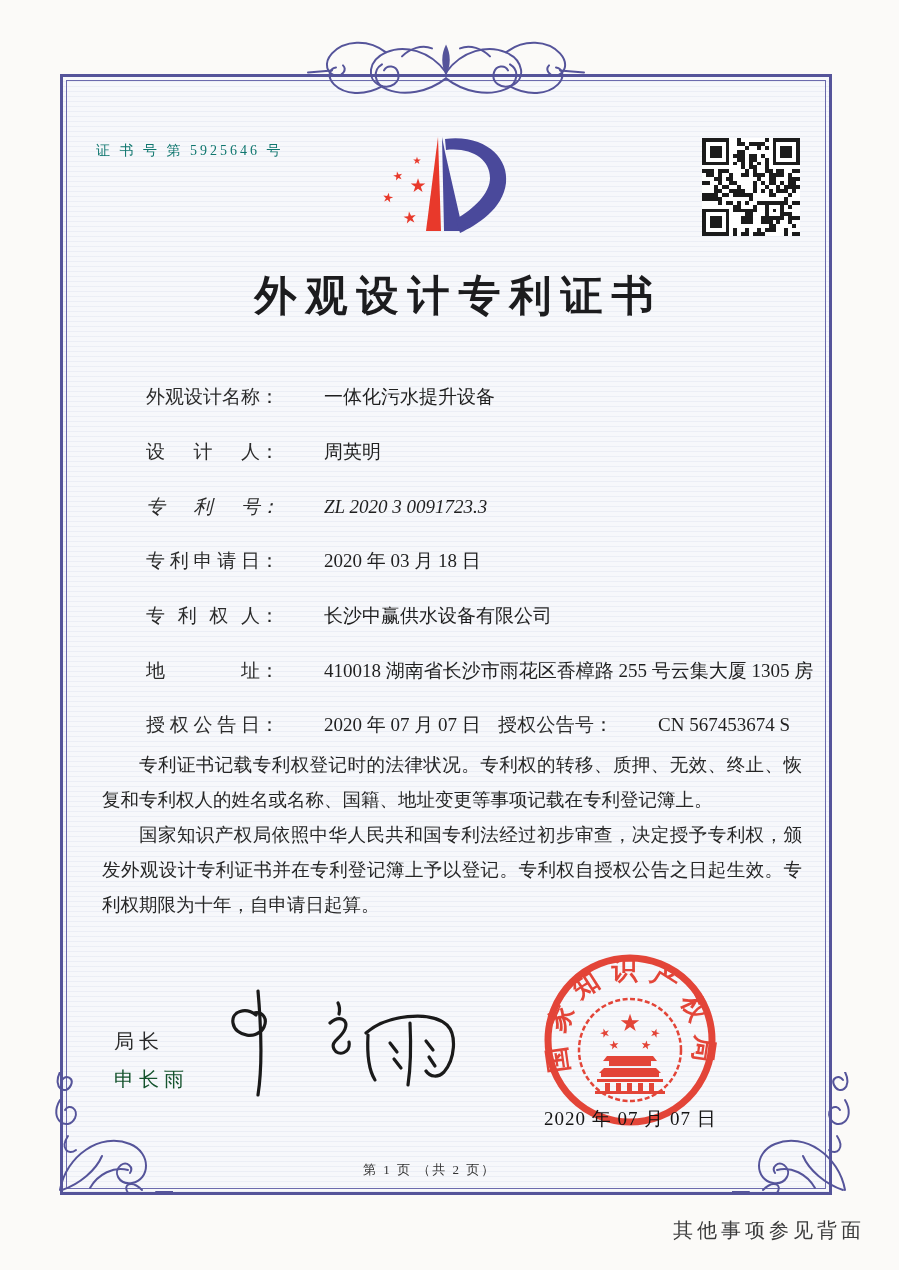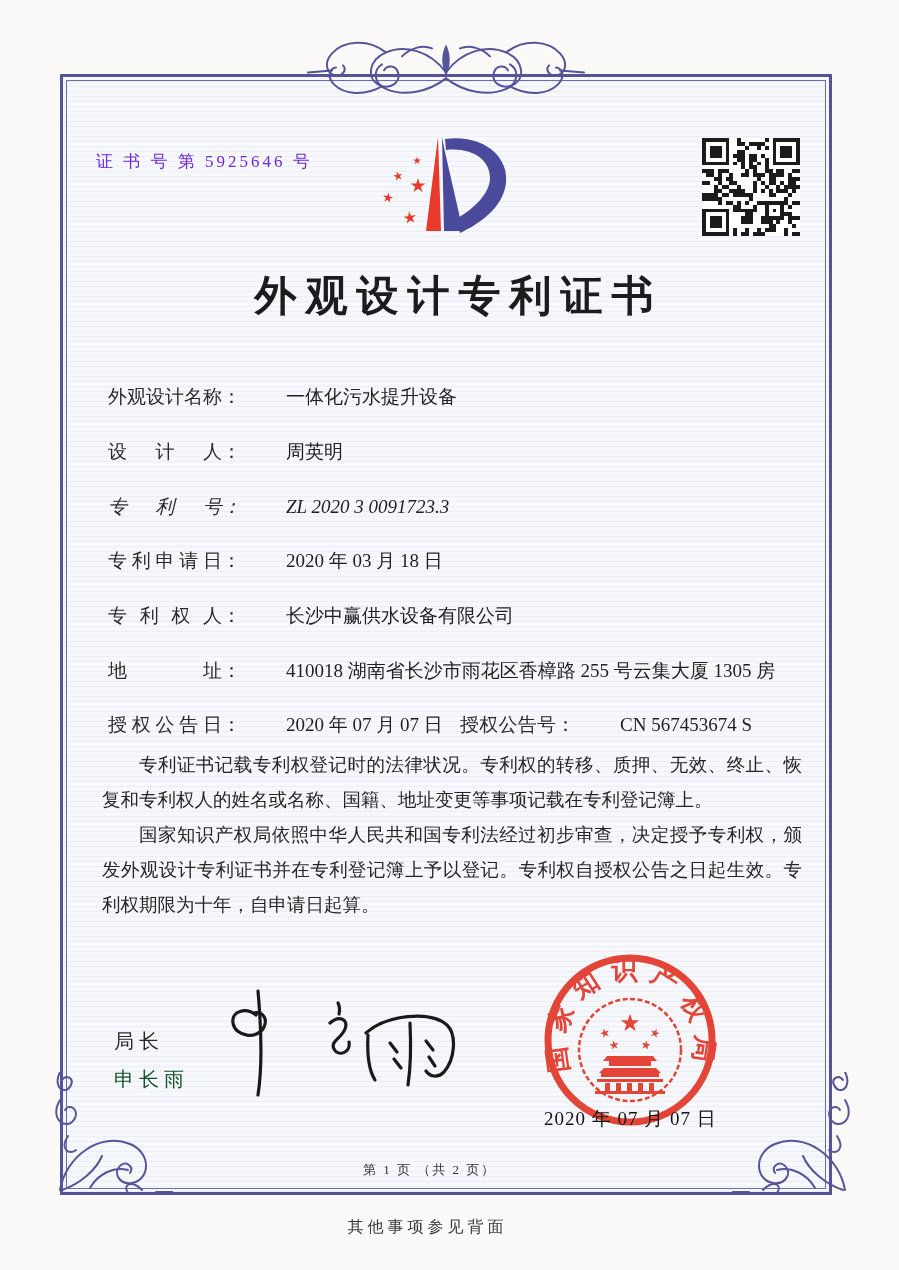--- a/index.html
+++ b/index.html
@@ -22,43 +22,43 @@
     position:absolute; left:3px; top:3px; right:3px; bottom:3px;
     border:1px solid #6c6bad;
   }
   .ornament { position:absolute; color:#55549a; }
   .ornament svg { display:block; }
   .orn-top { left:446px; top:74px; transform:translate(-50%,-52%); }
   .orn-bl  { left:38px;  top:1072px; }
   .orn-br  { left:732px; top:1072px; transform:scaleX(-1); }
   
   .cert-no {
-    position:absolute; left:96px; top:150px;
-    font-size:17px; letter-spacing:3px; color:#6d28d9;
+    position:absolute; left:96px; top:142px;
+    font-size:14px; letter-spacing:3px; color:#0f766e;
   }
   .logo { position:absolute; left:375px; top:130px; width:145px; height:110px; }
   .qr   { position:absolute; left:702px; top:138px; width:98px; height:98px; background:#fff; }
   .qr svg { width:100%; height:100%; }
   .title {
     position:absolute; left:0; width:899px; top:268px; text-align:center;
     font-size:42px; font-weight:bold; letter-spacing:9px; color:#1c1c1e;margin-left:9px;
   }
   
   .fields { position:absolute; left:108px; top:384px; width:700px; font-size:19px; }
   .field-row { position:absolute; left:0; white-space:nowrap; }
   .field-row:nth-of-type(1){ top:0; }
   .field-row:nth-of-type(2){ top:55px; }
   .field-row:nth-of-type(3){ top:110px;font-style:italic; }
   .field-row:nth-of-type(4){ top:164px; }
   .field-row:nth-of-type(5){ top:219px; }
   .field-row:nth-of-type(6){ top:274px; }
   .field-row:nth-of-type(7){ top:328px; }
   .flabel {
     display:inline-block; width:114px; vertical-align:bottom;
-    text-align:justify; text-align-last:justify; color:#2b2b2b;
+    text-align:justify; text-align-last:justify; color:#2b2b2b;margin-left:38px;
   }
   .fcolon { display:inline-block; margin-right:8px; }
   .fvalue { color:#1f1f1f;margin-left:37px; }
   .auth-no { position:absolute; left:352px; top:0; white-space:nowrap; }
   .auth-no .flabel { width:96px; }
   
   .paras {
     position:absolute; left:102px; top:748px; width:700px;
     font-size:18.5px; line-height:35px; text-align:justify; color:#262626;
   }
@@ -74,22 +74,22 @@
   .seal-date {
     position:absolute; left:544px; top:1106px; font-size:19px; letter-spacing:1px;
     color:#141414; white-space:nowrap;
   }
   
   .page-number {
     position:absolute; left:0; right:40px; top:1161px; text-align:center;
     font-size:13px; letter-spacing:2px; color:#333;
   }
   .back-note {
-    position:absolute; left:0; right:44px; top:1217px; text-align:center;
-    font-size:16px; letter-spacing:4px; color:#3a3a3a;
+    position:absolute; left:0; right:34px; top:1217px; text-align:right;
+    font-size:20px; letter-spacing:4px; color:#3a3a3a;
   }
   .star { font-family:"DejaVu Sans",sans-serif; }
 </style>
 </head>
 <body>
 
 <div class="page">
 
   <div class="frame">
     <div class="frame-inner"></div>

